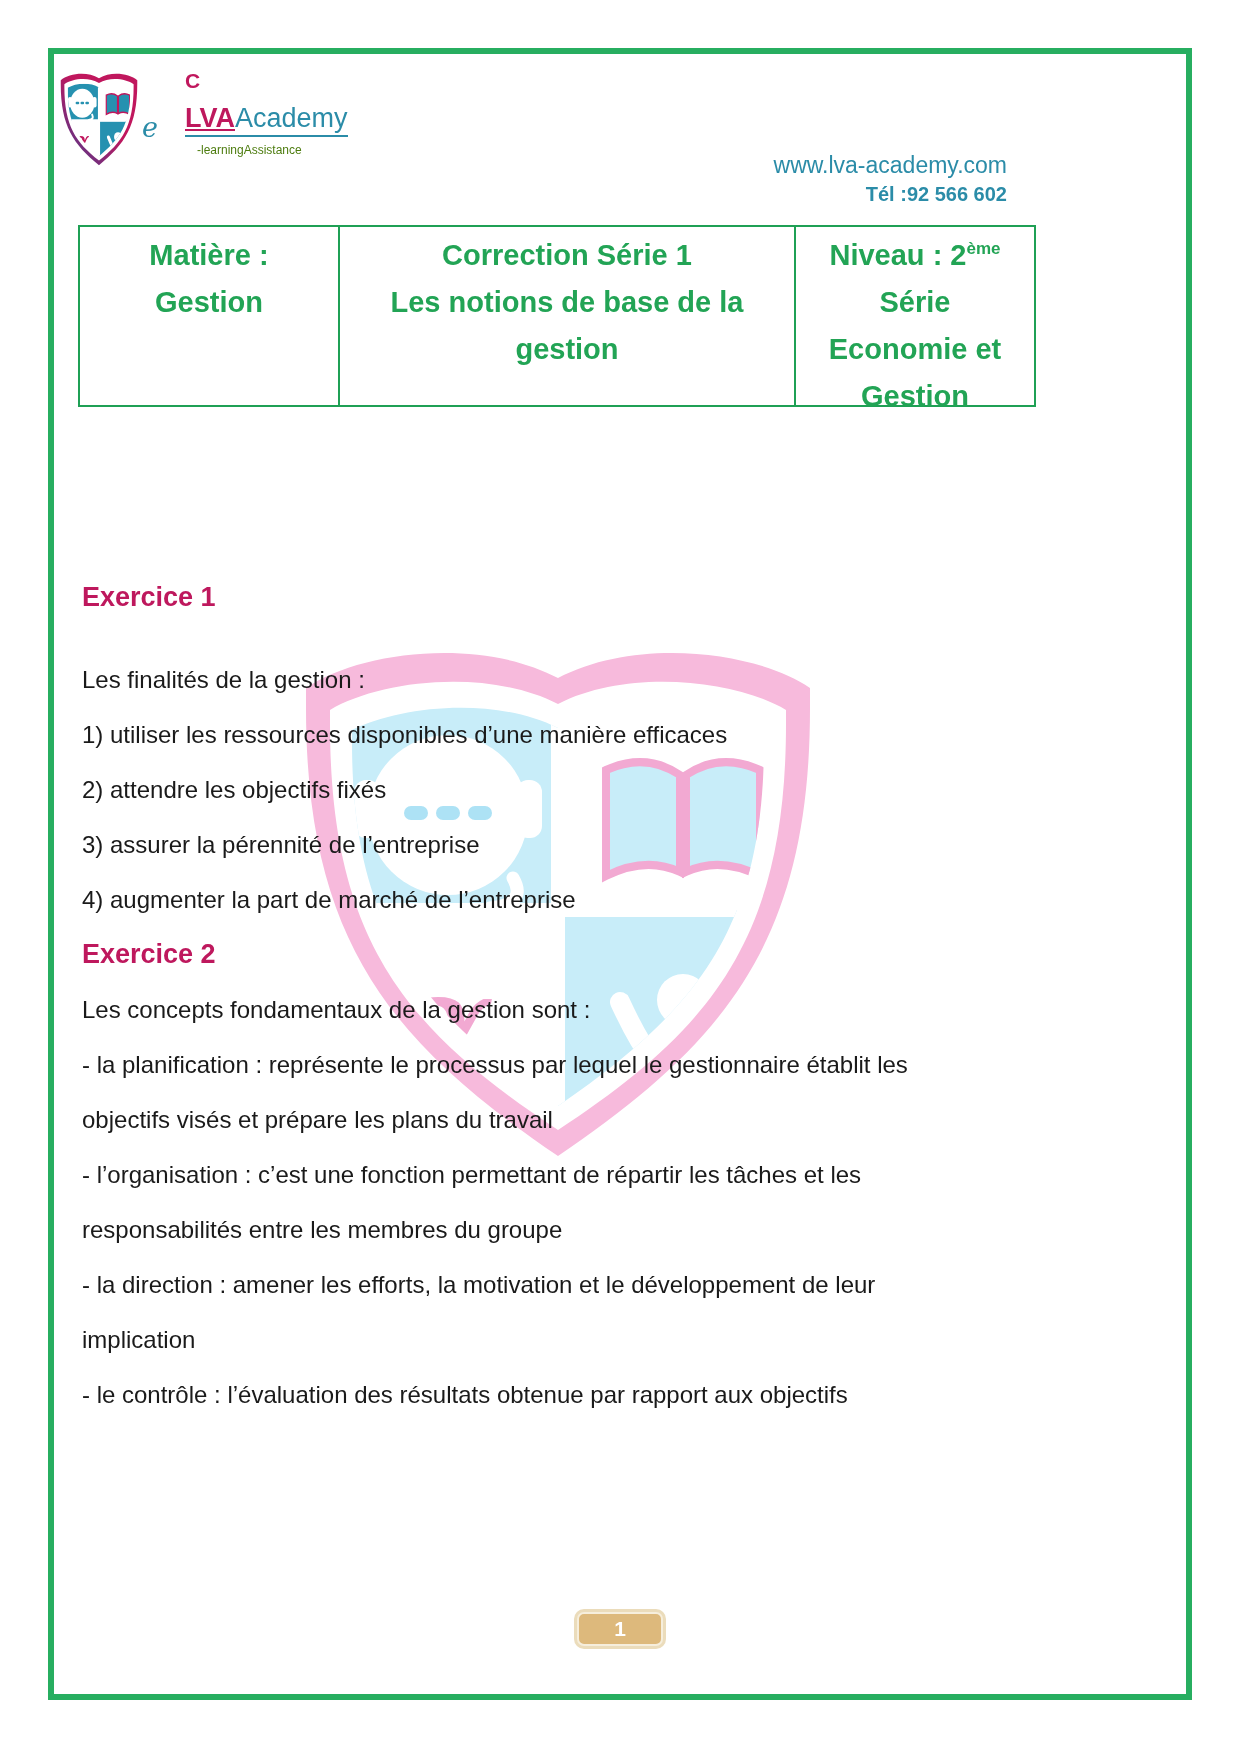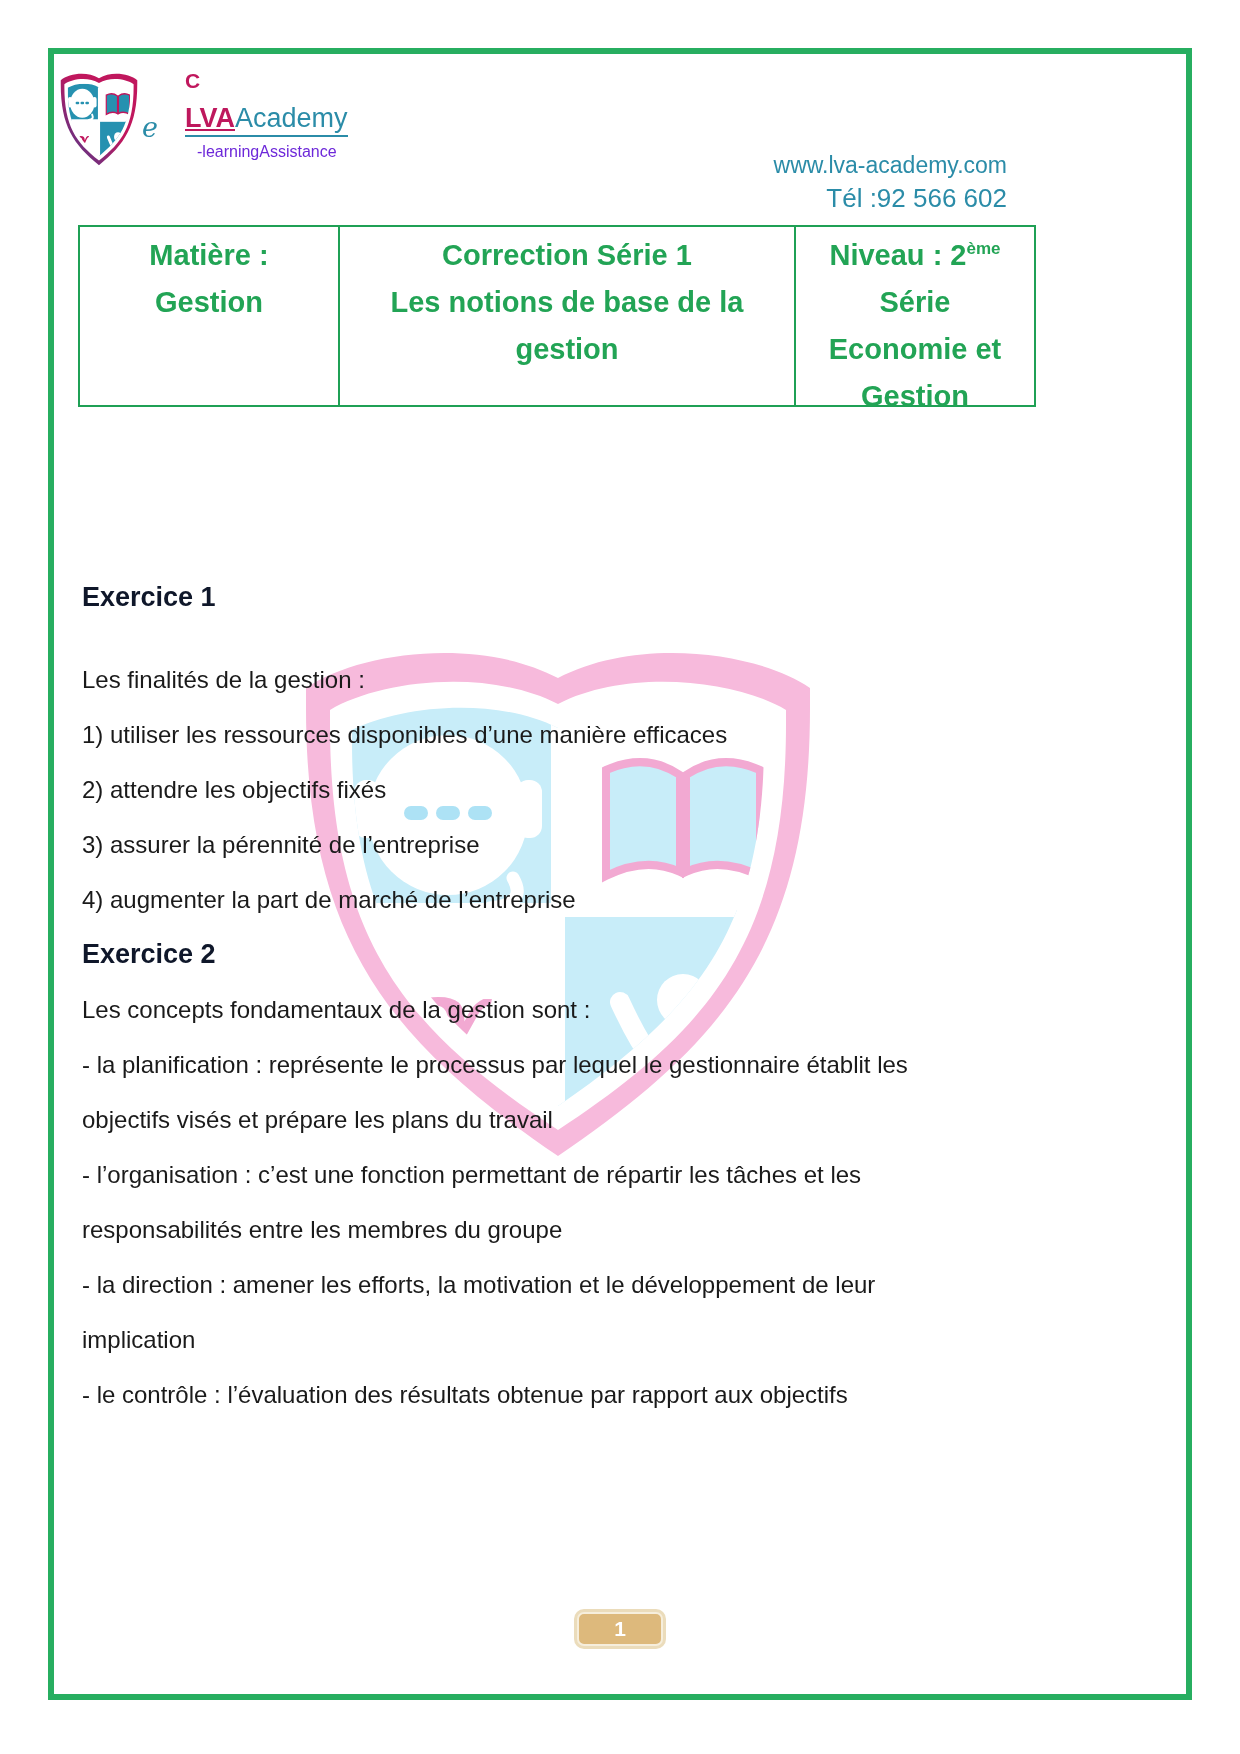--- a/index.html
+++ b/index.html
@@ -23,27 +23,27 @@
   .logo-e{
     position:absolute;left:142px;top:112px;z-index:3;
     font-family:"DejaVu Serif",serif;font-style:italic;
     font-size:27px;color:#2B8CA8;
   }
   .brand{position:absolute;left:185px;top:70px;z-index:3;line-height:1;}
   .brand-c{font-size:21px;font-weight:bold;color:#C0175D;letter-spacing:1px;}
   .brand-word{margin-top:14px;border-bottom:2px solid #2B8CA8;padding-bottom:3px;display:inline-block;}
   .brand-lva{font-size:27px;font-weight:bold;color:#be185d;text-decoration:underline;}
   .brand-academy{font-size:27px;color:#2B8CA8;}
-  .brand-tagline{margin-top:7px;font-size:16px;color:#6d28d9;padding-left:12px;}
+  .brand-tagline{margin-top:7px;font-size:12px;color:#4d7c0f;padding-left:12px;}
   .contact{
     position:absolute;right:233px;top:152px;z-index:3;
     text-align:right;color:#2B8CA8;
   }
   .contact-site{font-size:23px;}
-  .contact-phone{font-size:26px;margin-top:4px;}
+  .contact-phone{font-size:20px;margin-top:4px;font-weight:bold;}
   
   .info-table{
     position:absolute;left:78px;top:225px;z-index:3;
     width:958px;height:182px;
     display:flex;
     border:2px solid #1FA055;
     box-sizing:border-box;
     background:#ffffff;
   }
   .info-cell{
@@ -60,21 +60,21 @@
   .cell-level{flex:1;}
   .info-cell sup{font-size:17px;line-height:0;}
   
   .watermark{position:absolute;left:288px;top:610px;width:540px;height:550px;z-index:0;}
   
   .content{
     position:absolute;left:82px;top:570px;z-index:2;
     width:1080px;white-space:nowrap;
   }
   .line{height:55px;line-height:55px;font-size:24px;color:#1a1a1a;}
-  .line.heading{font-size:27px;font-weight:bold;color:#0f172a;}
+  .line.heading{font-size:27px;font-weight:bold;color:#be185d;}
   .line.heading:first-child{margin-bottom:27px;}
   
   .page-num-outer{
     position:absolute;left:574px;top:1609px;z-index:3;
     width:92px;height:40px;
     box-sizing:border-box;
     background:#EBDCBB;
     border-radius:10px;
     padding:3px;
   }

